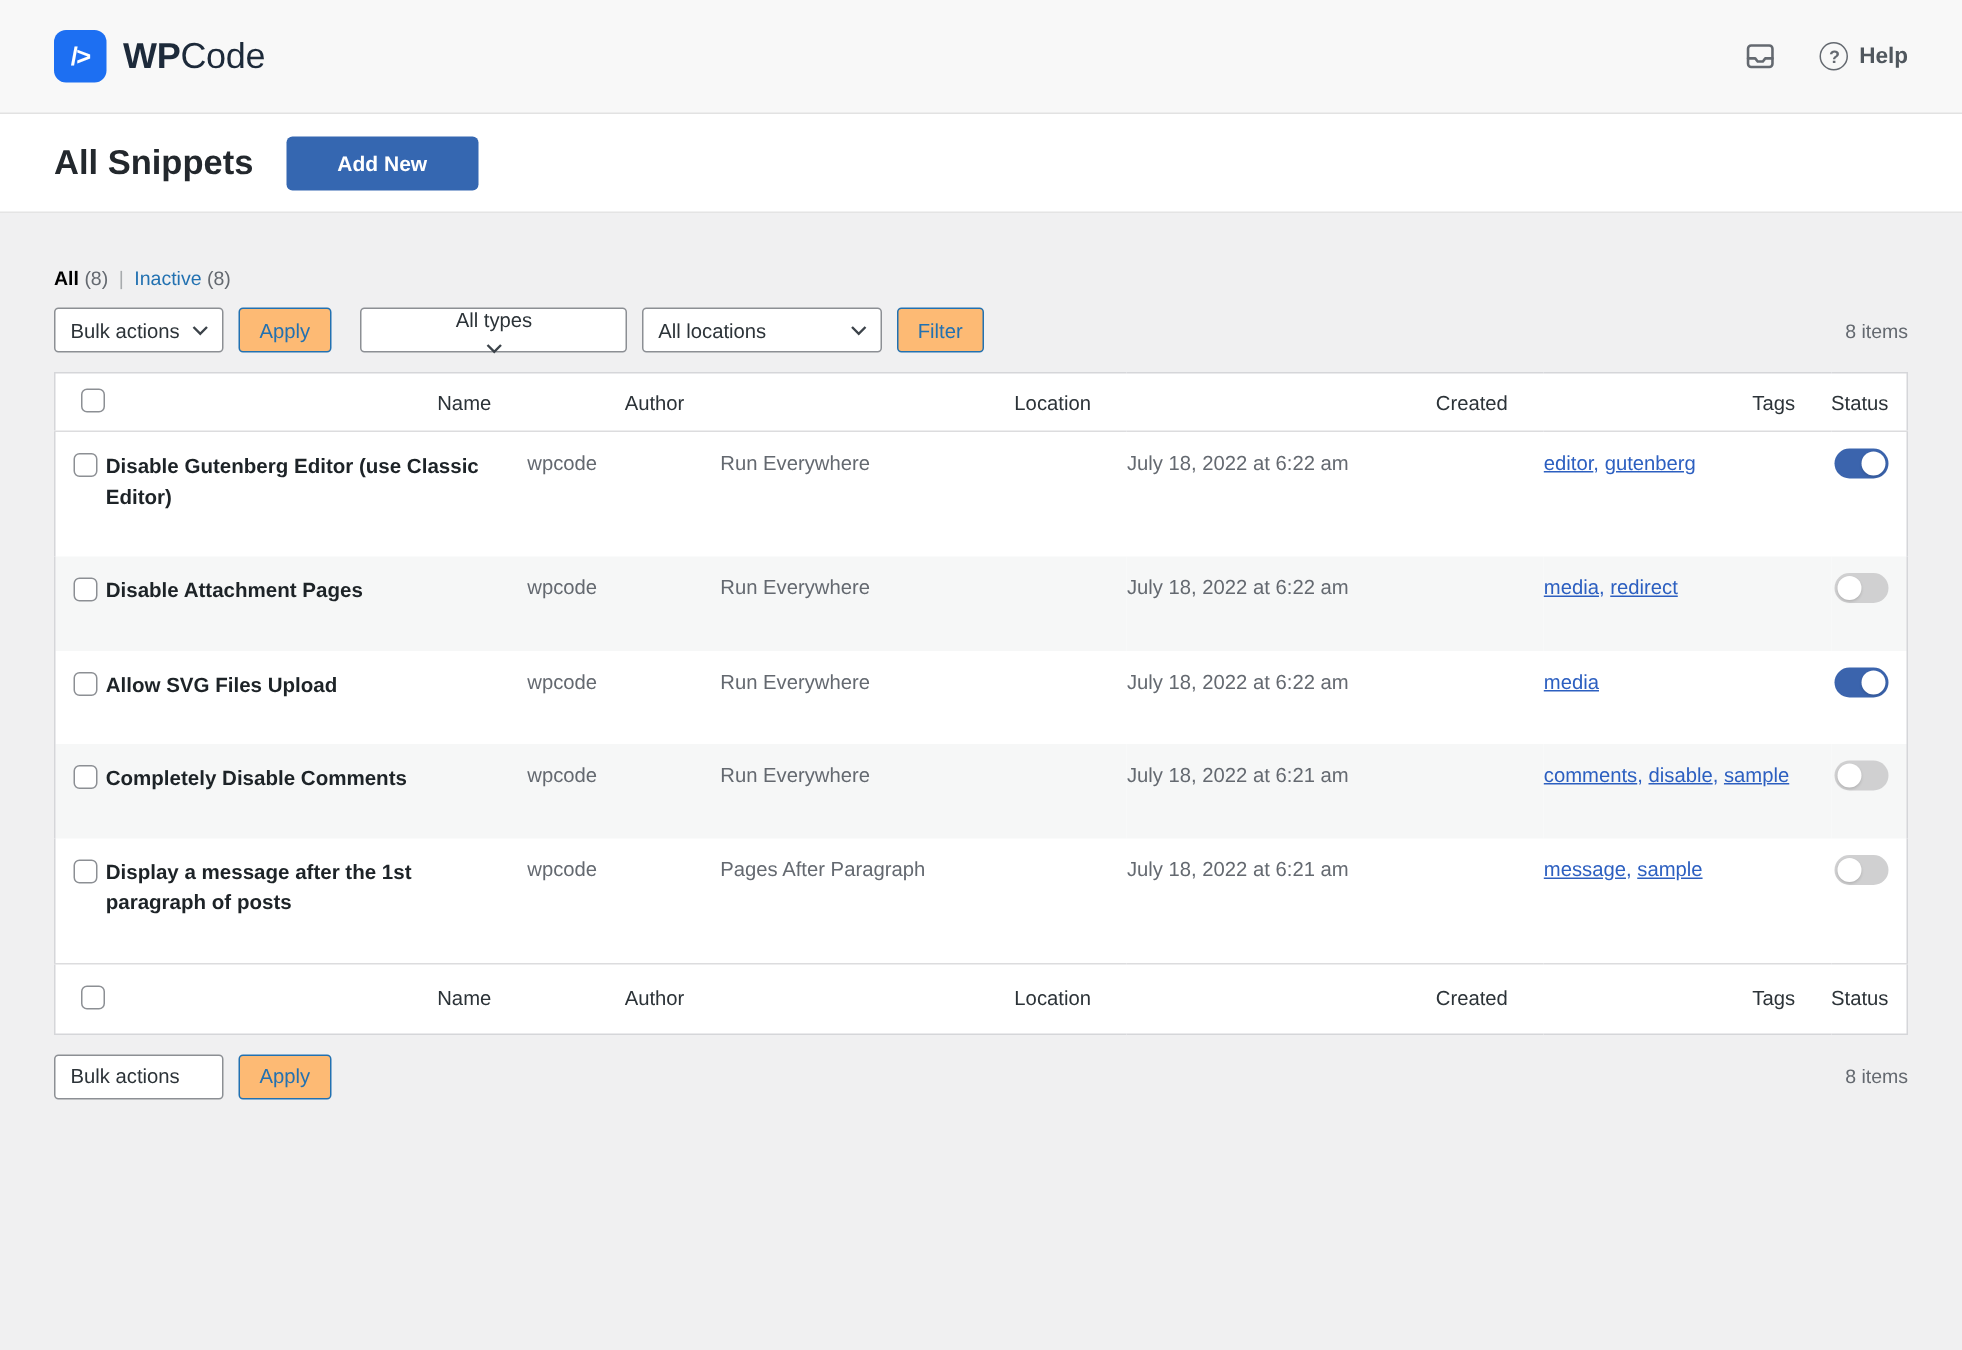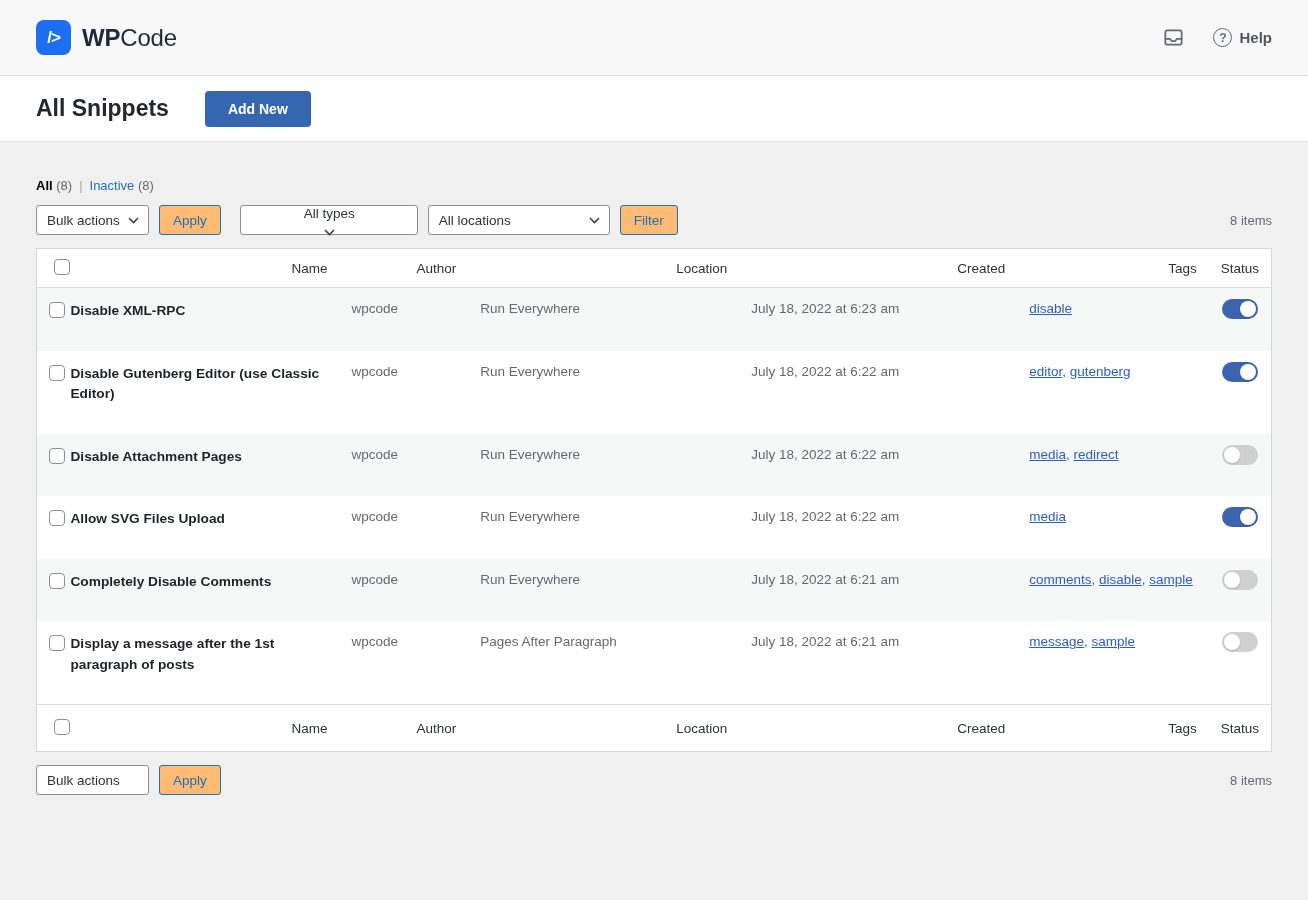--- a/index.html
+++ b/index.html
@@ -31,48 +31,48 @@
   .help-wrap { display:flex; align-items:center; gap:7px; color:#50575e; font-weight:700; font-size:15px; cursor:pointer; }
   .help-circle {
     width:19px; height:19px; border:1.8px solid #646970; border-radius:50%;
     display:flex; align-items:center; justify-content:center;
     font-size:12px; font-weight:700; color:#646970;
   }
 
   
   .title-bar {
     height:66px; background:#fff; border-bottom:1px solid #e4e4e4;
-    display:flex; align-items:center; gap:36px; padding:0 36px;
+    display:flex; align-items:center; gap:22px; padding:0 36px;
   }
   .page-title { font-size:23px; font-weight:700; color:#23282d; }
   .btn-primary {
     background:#3567b1; color:#fff; border:none; border-radius:4px;
     font-family:inherit; font-size:14px; font-weight:700;
-    padding:10px 23px; cursor:pointer;
+    padding:10px 34px; cursor:pointer;
   }
 
   
   .content { padding:36px 36px 0; }
 
   .views { font-size:13px; color:#646970; }
   .views a { text-decoration:none; cursor:pointer; }
   .view-current { color:#000; font-weight:700; }
   .view-link { color:#2271b1; }
   .view-count { color:#646970; font-weight:400; }
   .view-sep { margin:0 7px; color:#a7aaad; }
 
   .controls { display:flex; align-items:center; margin-top:12px; }
   .select-box {
     height:30px; background:#fff; border:1px solid #8c8f94; border-radius:3px;
     display:inline-flex; align-items:center; justify-content:space-between;
     padding:0 9px 0 10px; font-size:13.5px; color:#2c3338; cursor:pointer; gap:8px;
   }
   .sb-bulk { width:113px;text-align:center; }
   .sb-types { width:178px; margin-left:19px;flex-direction:column; }
-  .sb-locations { width:182px; margin-left:10px; }
+  .sb-locations { width:160px; margin-left:10px; }
   .chevron { display:flex; align-items:center; }
   .btn-secondary {
     height:30px; background:#fdba74; border:1px solid #2271b1; border-radius:3px;
     color:#2271b1; font-family:inherit; font-size:13.5px; padding:0 13px;
     margin-left:10px; cursor:pointer;
   }
   .items-count { margin-left:auto; font-size:13px; color:#646970; }
 
   
   table.snippets {
@@ -90,21 +90,21 @@
     padding:13px 24px 29px 0;
   }
   .snippets tr.alt td { background:#f6f7f7; }
   .col-cb { width:34px; }
   .cb-cell, th.cb-cell { padding-left:12px !important; padding-right:0 !important; }
   .col-name { width:282px; }
   .col-author { width:129px; }
   .col-location { width:272px; }
   .col-created { width:279px; }
   .col-tags { width:192px; }
-  .status-cell, th.status-cell { text-align:center; padding-right:12px !important; }
+  .status-cell, th.status-cell { text-align:right; padding-right:12px !important; }
   .checkbox {
     display:inline-block; width:16px; height:16px; background:#fff;
     border:1px solid #8c8f94; border-radius:4px; cursor:pointer; margin-top:1px;
   }
   .snippet-name {
     font-weight:700; color:#1d2327; font-size:13.7px; text-decoration:none;
     cursor:pointer; display:inline-block; line-height:1.5;
   }
   .tag-link { color:#2c5fc0; text-decoration:underline; cursor:pointer; }
   .tag-sep { color:#2c5fc0; }
@@ -201,29 +201,20 @@
         <th class="cb-cell"><span class="checkbox"></span></th>
         <th>Name</th>
         <th>Author</th>
         <th>Location</th>
         <th>Created</th>
         <th>Tags</th>
         <th class="status-cell">Status</th>
       </tr>
     </thead>
     <tbody id="rows">
-        <tr class="alt">
-          <td class="cb-cell"><span class="checkbox"></span></td>
-          <td><a class="snippet-name">Disable XML-RPC</a></td>
-          <td>wpcode</td>
-          <td>Run Everywhere</td>
-          <td>July 18, 2022 at 6:23 am</td>
-          <td><a class="tag-link">disable</a></td>
-          <td class="status-cell"><span class="toggle on"></span></td>
-        </tr>
         <tr>
           <td class="cb-cell"><span class="checkbox"></span></td>
           <td><a class="snippet-name">Disable Gutenberg Editor (use Classic Editor)</a></td>
           <td>wpcode</td>
           <td>Run Everywhere</td>
           <td>July 18, 2022 at 6:22 am</td>
           <td><a class="tag-link">editor</a><span class="tag-sep">, </span><a class="tag-link">gutenberg</a></td>
           <td class="status-cell"><span class="toggle on"></span></td>
         </tr>
         <tr class="alt">

